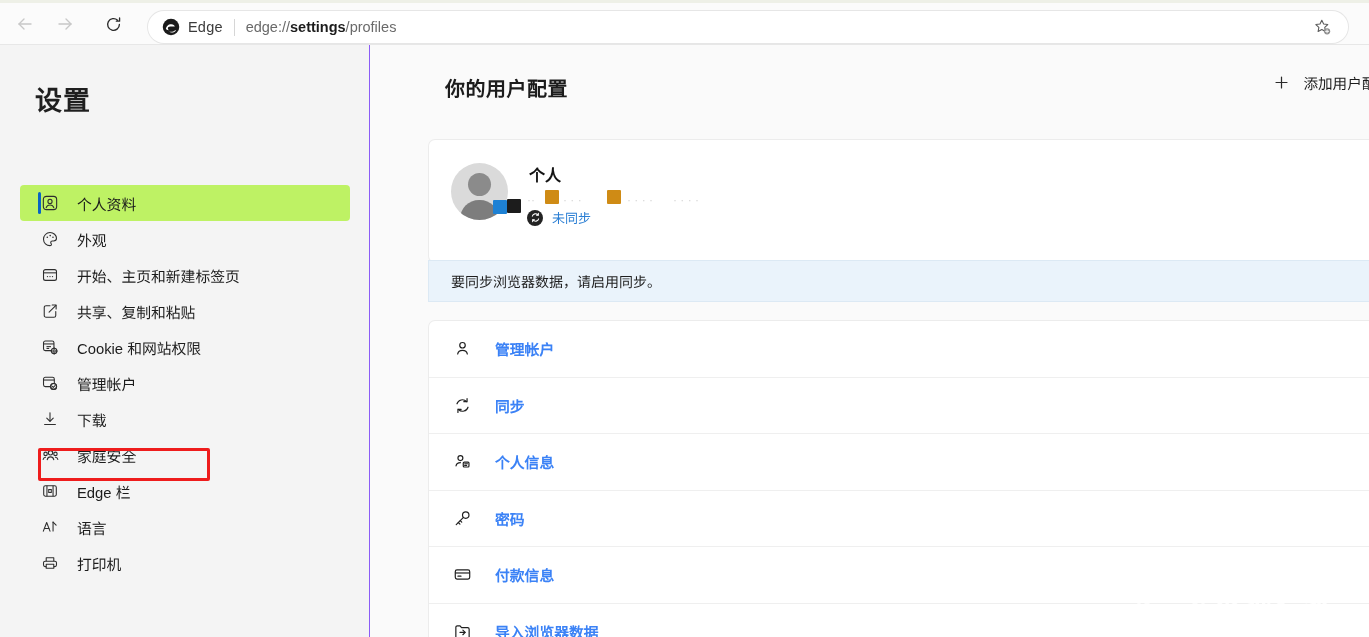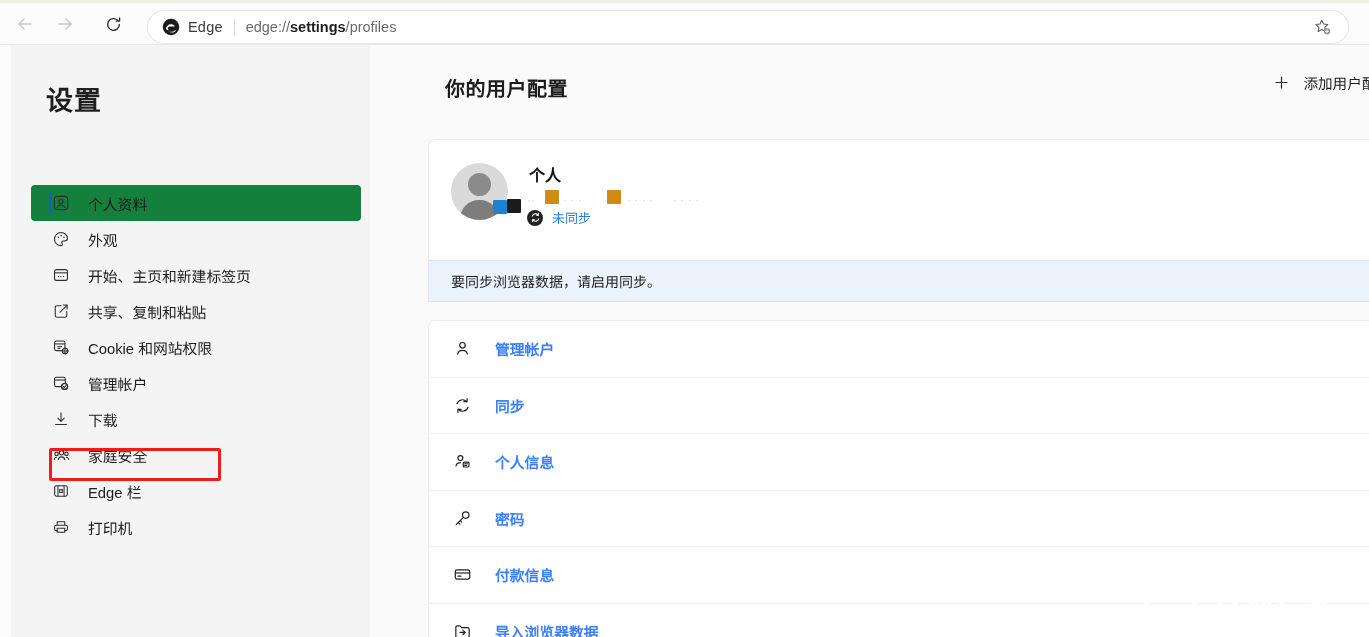--- a/index.html
+++ b/index.html
@@ -43,21 +43,21 @@
   .omni-url b{color:#1c1c1c;font-weight:700;}
   .omni-right{margin-left:auto;margin-right:12px;display:flex;align-items:center;}
   .fav-btn{
     width:28px;height:28px;border-radius:4px;display:flex;align-items:center;justify-content:center;
     cursor:pointer;color:#5a5a5a;
   }
   .chrome-underline{position:absolute;left:0;top:44px;width:1369px;height:1px;background:#e7e7e7;}
 
   
   .sidebar{
-    position:absolute;left:11px;top:45px;width:369px;height:592px;
+    position:absolute;left:0;top:45px;width:369px;height:592px;
     background:#f4f4f4;
     border-right:4px solid #8b5cf6;
     overflow:hidden;
   }
   .settings-title{
     position:absolute;left:35px;top:34px;
     font-size:27px;font-weight:700;color:#1f1f1f;letter-spacing:1px;
   }
   .search-wrap{
     position:absolute;left:35px;top:89px;width:303px;height:34px;
@@ -70,21 +70,21 @@
     margin-left:11px;font-size:14.5px;color:#2b2b2b;width:235px;
     font-family:inherit;
   }
   .search-input::placeholder{color:#8a8a8a;}
 
   .nav-list{position:absolute;left:20px;top:140px;width:330px;}
   .nav-item{
     position:relative;height:36px;display:flex;align-items:center;
     border-radius:4px;cursor:pointer;padding-left:20px;box-sizing:border-box;
   }
-  .nav-item.selected{background:#15803d;}
+  .nav-item.selected{background:#bef264;}
   .nav-item.selected::before{
     content:"";position:absolute;left:18px;top:7px;width:3px;height:22px;
     background:#0a64c2;border-radius:2px;
   }
   .nav-icon{
     width:20px;height:20px;flex:0 0 auto;display:flex;align-items:center;justify-content:center;
     color:#2e2e2e;
   }
   .nav-label{
     margin-left:17px;font-size:14.8px;color:#1c1c1c;white-space:nowrap;
@@ -359,20 +359,31 @@
           <svg width="18" height="18" viewBox="0 0 20 20" fill="none" stroke="currentColor" stroke-width="1.2">
             <rect x="3" y="4.2" width="14" height="11.6" rx="1.8"></rect>
             <path d="M6.6 4.2v11.6"></path>
               <path d="M13.4 4.2v11.6"></path>
             <path d="M8.6 8.4h2.8v3.2H8.6z"></path>
           </svg>
         </span>
         <span class="nav-label">Edge 栏</span>
       </div>
 
+      <div class="nav-item">
+        <span class="nav-icon">
+          <svg width="18" height="18" viewBox="0 0 20 20" fill="none" stroke="currentColor" stroke-width="1.2" stroke-linecap="round" stroke-linejoin="round">
+            <path d="M2.6 14.6L6.3 5l3.7 9.6"></path>
+              <path d="M3.9 11.7h4.8"></path>
+            <path d="M13.4 4.6v9.8"></path>
+              <path d="M13.4 4.6l3.4 3.4"></path>
+          </svg>
+        </span>
+        <span class="nav-label">语言</span>
+      </div>
 
       <div class="nav-item">
         <span class="nav-icon">
           <svg width="18" height="18" viewBox="0 0 20 20" fill="none" stroke="currentColor" stroke-width="1.2" stroke-linejoin="round">
             <path d="M5.8 8V4.2h8.4V8"></path>
             <rect x="2.8" y="8" width="14.4" height="6" rx="1.8"></rect>
             <path d="M5.8 11.4h8.4v4.4H5.8z" fill="#f4f4f4"></path>
           </svg>
         </span>
         <span class="nav-label">打印机</span>

